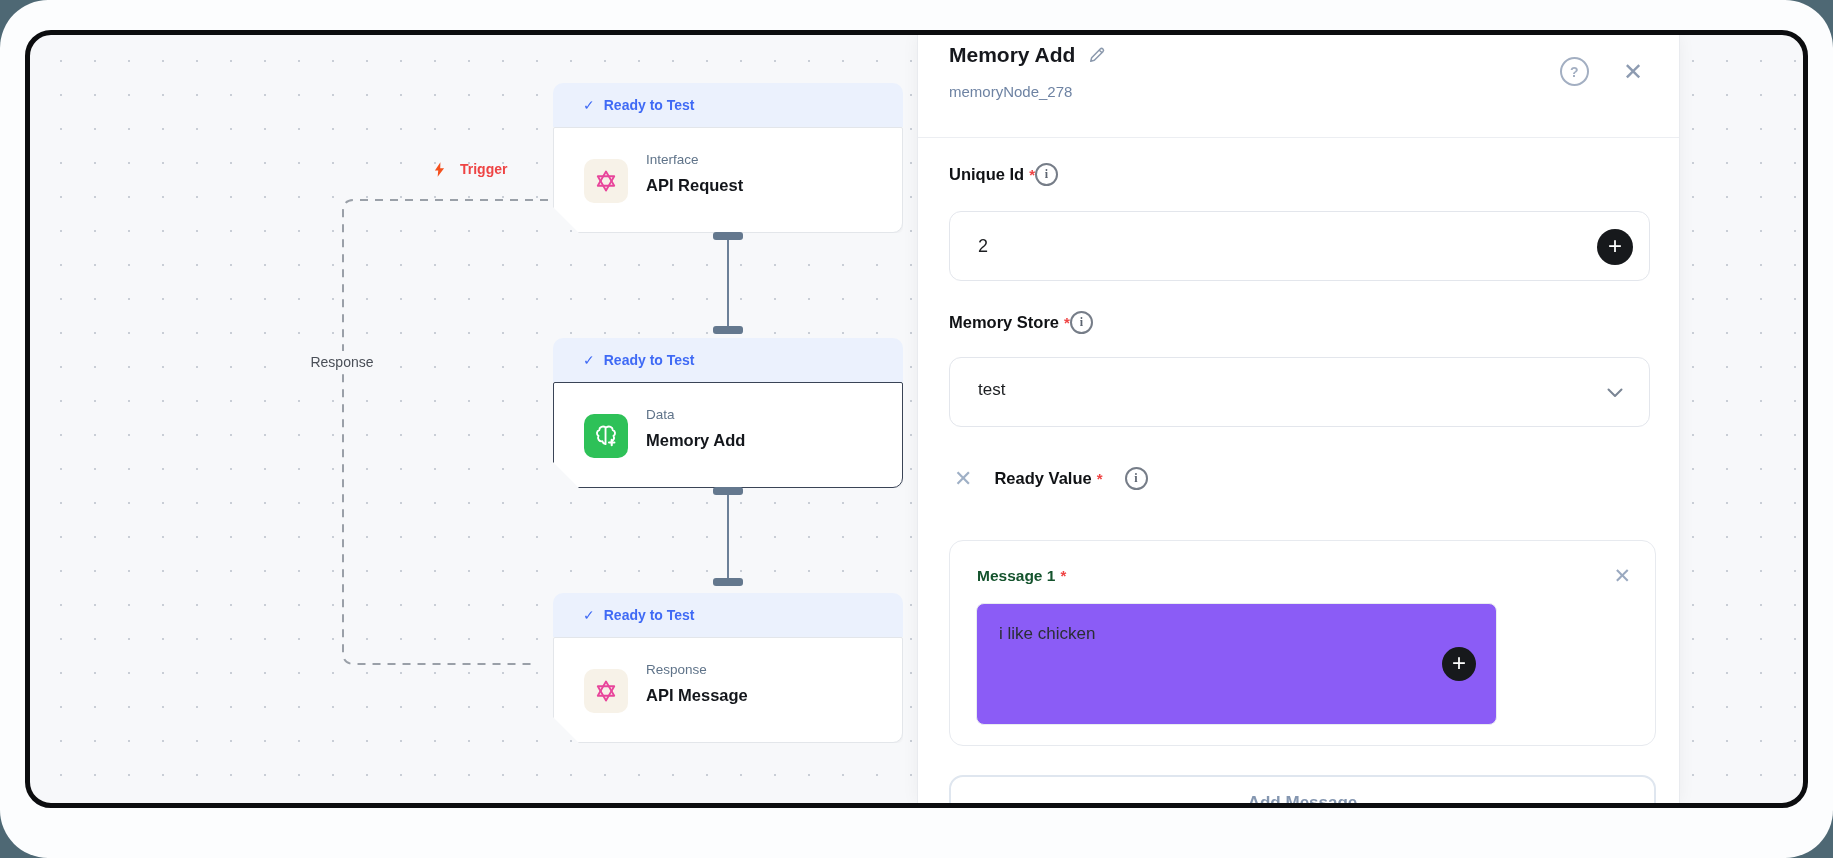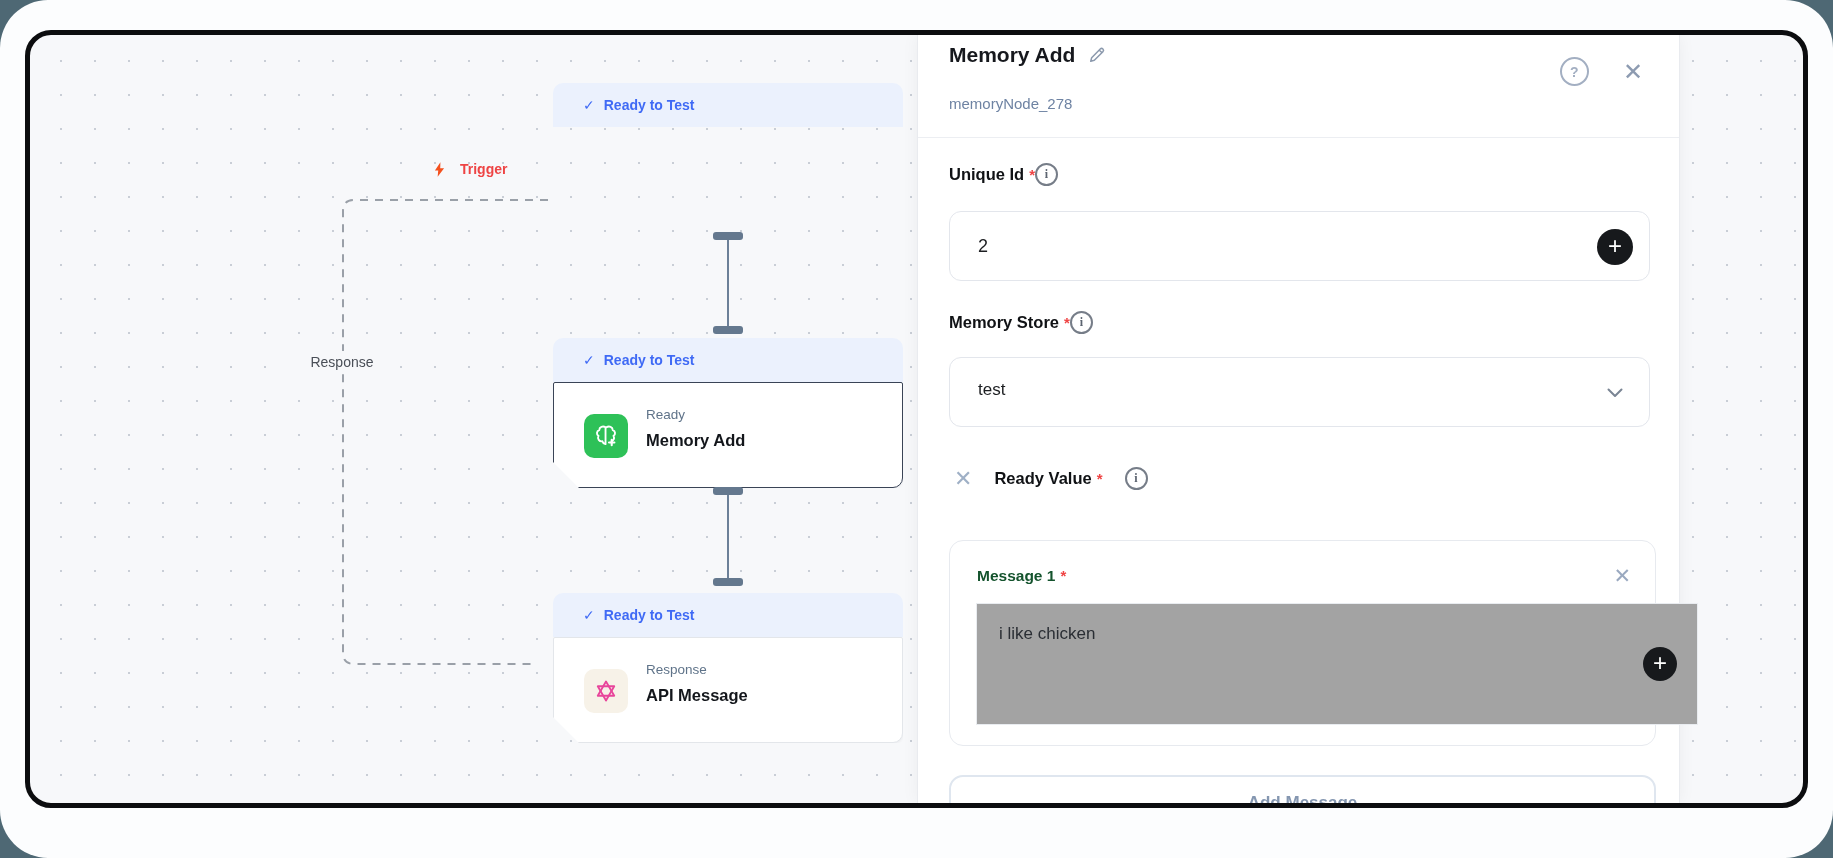--- a/index.html
+++ b/index.html
@@ -61,21 +61,21 @@
   .conn-bar{position:absolute;width:30px;height:8px;border-radius:3px;background:#64788e;}
   .conn-line{position:absolute;width:2px;background:#6c8098;}
   
   .panel{
     position:absolute;left:887px;top:0;width:763px;height:768px;background:#ffffff;
     border-left:1px solid #e9ebef;border-right:1px solid #e9ebef;
     box-shadow:0 0 16px rgba(16,24,40,.05);box-sizing:border-box;
   }
   .p-title-row{position:absolute;left:31px;top:8px;display:flex;align-items:center;gap:12px;}
   .p-title{font-size:21px;font-weight:700;color:#16181d;}
-  .p-sub{position:absolute;left:31px;top:48px;font-size:15px;color:#6e83a3;margin-top:12px;}
+  .p-sub{position:absolute;left:31px;top:48px;font-size:15px;color:#6e83a3;}
   .top-icons{position:absolute;right:36px;top:22px;display:flex;align-items:center;gap:34px;}
   .help-circle{
     width:25px;height:25px;border:2px solid #a3afc2;border-radius:50%;
     color:#a3afc2;font-size:14px;font-weight:700;display:flex;align-items:center;justify-content:center;
   }
   .x-glyph{color:#8d9bb1;font-size:24px;font-weight:400;line-height:1;}
   .p-divider{position:absolute;left:0;right:0;top:102px;border-top:1px solid #eceef2;}
   .label-row{
     position:absolute;left:31px;right:28px;display:flex;align-items:center;justify-content:flex-start;
   }
@@ -106,22 +106,22 @@
   .msg-card{
     position:absolute;left:31px;top:505px;width:707px;height:206px;
     border:1px solid #e7eaef;border-radius:14px;background:#fff;box-sizing:border-box;
   }
   .msg-head{
     position:absolute;left:27px;right:24px;top:24px;display:flex;align-items:center;justify-content:space-between;
   }
   .msg-label{font-size:15.5px;font-weight:700;color:#14532d;}
   .msg-x{color:#9aa9c0;font-size:21px;line-height:1;}
   .msg-area{
-    position:absolute;left:26px;top:62px;width:722px;height:122px;
-    border:1px solid #e9ecf0;border-radius:0;box-sizing:border-box;background:#a3a3a3;
+    position:absolute;left:26px;top:62px;width:521px;height:122px;
+    border:1px solid #e9ecf0;border-radius:8px;box-sizing:border-box;background:#8b5cf6;
   }
   .msg-text{position:absolute;left:22px;top:20px;font-size:17px;color:#2a2e34;}
   .msg-area .plus-btn{right:20px;top:43px;width:34px;height:34px;}
   .add-btn{
     position:absolute;left:31px;top:740px;width:707px;height:82px;background:#fff;
     border:2px solid #dfe6ef;border-radius:14px;box-sizing:border-box;
     color:#8496b0;font-size:17px;font-weight:700;text-align:center;padding-top:16px;
   }
 </style>
 </head>
@@ -142,20 +142,31 @@
       </svg>
       <span>Trigger</span>
     </div>
 
     <div class="edge-label" style="left:268px;top:316px;width:88px;height:22px;">Response</div>
 
     <div class="node-group" style="top:48px;">
       <div class="badge">
         <span class="chk">✓</span>
         <span>Ready to Test</span>
+      </div>
+      <div class="card">
+        <span class="bevel"></span>
+        <div class="node-icon icon-beige">
+          <svg width="26" height="26" viewBox="0 0 24 24">
+            <path d="M12 3.2 L19.6 16.4 H4.4 Z" fill="none" stroke="#e8469b" stroke-width="1.7" stroke-linejoin="round"></path>
+            <path d="M12 20.8 L4.4 7.6 H19.6 Z" fill="none" stroke="#e8469b" stroke-width="1.7" stroke-linejoin="round"></path>
+          </svg>
+        </div>
+        <div class="node-cat">Interface</div>
+        <div class="node-title">API Request</div>
       </div>
     </div>
 
     <div class="conn-bar" style="left:683px;top:197px;"></div>
     <div class="conn-line" style="left:697px;top:205px;height:86px;"></div>
     <div class="conn-bar" style="left:683px;top:291px;"></div>
 
     <div class="node-group" style="top:303px;">
       <div class="badge">
         <span class="chk">✓</span>
@@ -163,21 +174,21 @@
       </div>
       <div class="card selected">
         <span class="bevel"></span>
         <div class="node-icon icon-green">
           <svg width="28" height="28" viewBox="0 0 24 24" fill="none" stroke="#ffffff" stroke-width="1.6" stroke-linecap="round" stroke-linejoin="round">
             <path d="M11.6 4.6 C9.4 3 6.2 4.2 6.2 7 C3.8 7.6 3.6 10.8 5.6 11.9 C4.2 14.4 6.3 17 8.9 16.5 C9.3 18.4 11.6 19 11.6 19 Z"></path>
             <path d="M12.4 4.6 C14.6 3 17.8 4.2 17.8 7 C20.2 7.6 20.4 10.8 18.4 11.9 C19.5 13.9 18.6 15.9 16.8 16.4"></path>
             <path d="M14.6 17.6 h4.6 M16.9 15.3 v4.6" stroke-width="1.8"></path>
           </svg>
         </div>
-        <div class="node-cat">Ready</div>
+        <div class="node-cat">Data</div>
         <div class="node-title">Memory Add</div>
       </div>
     </div>
 
     <div class="conn-bar" style="left:683px;top:452px;"></div>
     <div class="conn-line" style="left:697px;top:460px;height:83px;"></div>
     <div class="conn-bar" style="left:683px;top:543px;"></div>
 
     <div class="node-group" style="top:558px;">
       <div class="badge">

